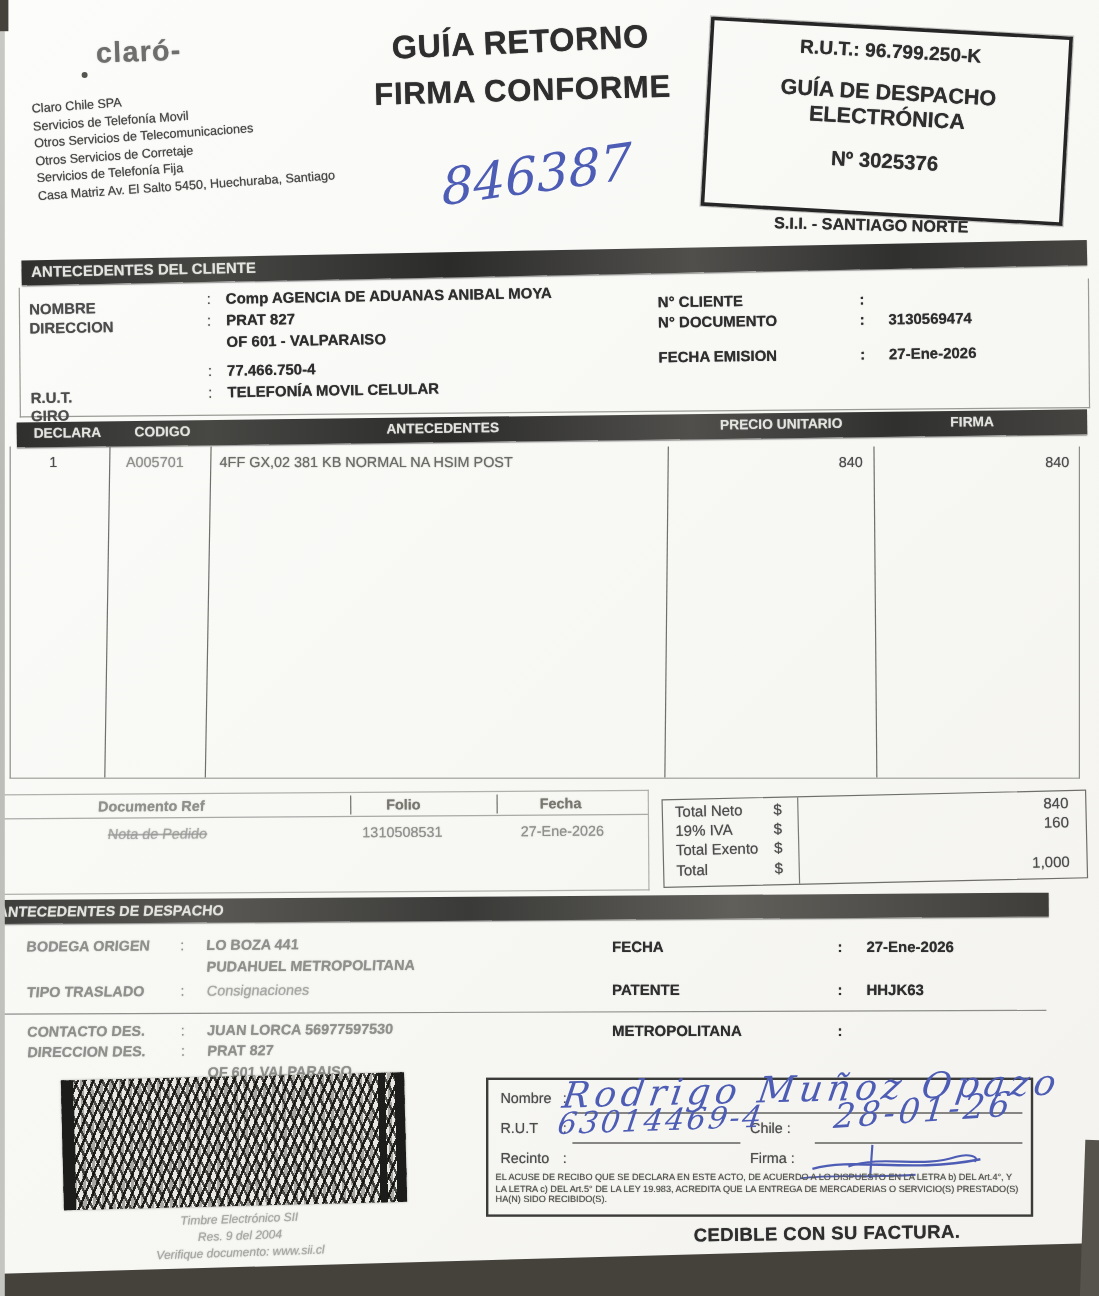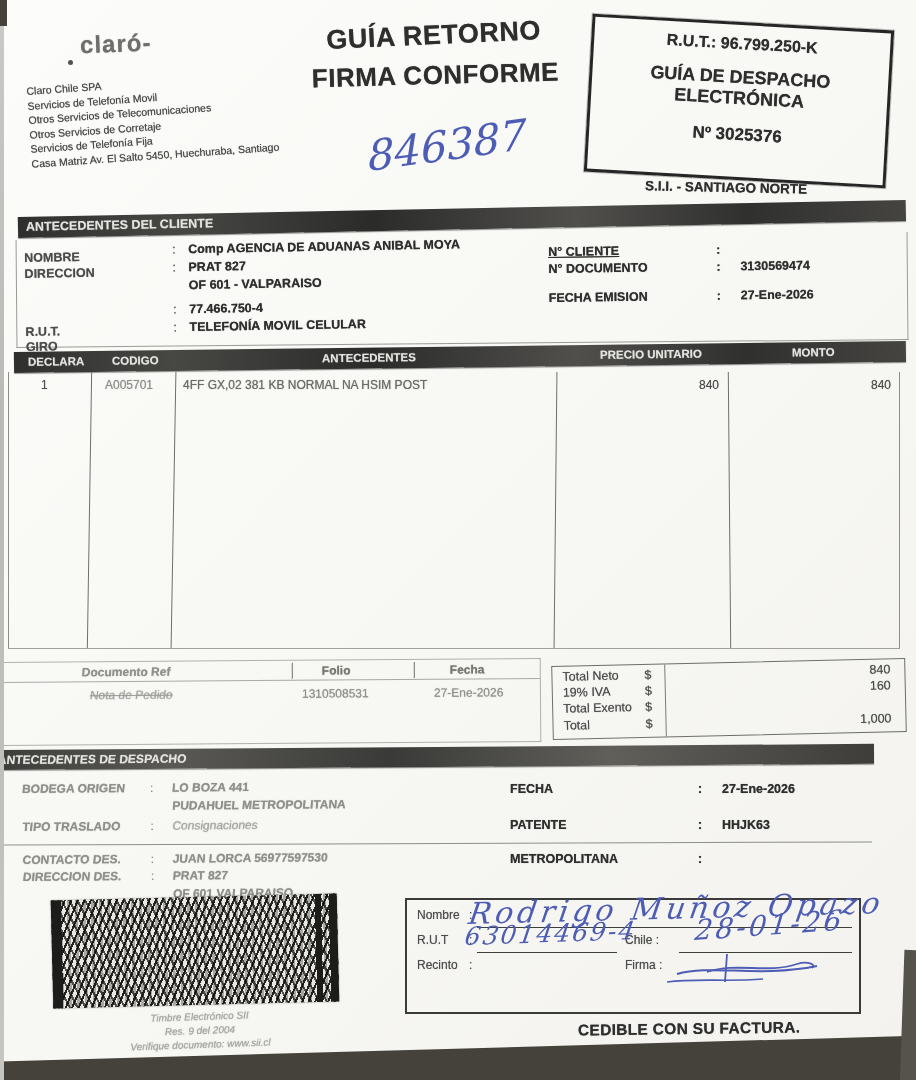--- a/index.html
+++ b/index.html
@@ -80,36 +80,36 @@
     <div class="abs ink2" style="left:148px;top:62px;">:</div>
     <div class="abs ink2" style="left:148px;top:80px;">:</div>
     <div class="abs ink bold nowrap" style="left:164px;top:2px;">Comp AGENCIA DE ADUANAS ANIBAL MOYA</div>
     <div class="abs ink bold nowrap" style="left:164px;top:20px;">PRAT 827</div>
     <div class="abs ink bold nowrap" style="left:164px;top:38px;">OF 601 -  VALPARAISO</div>
     <div class="abs ink bold nowrap" style="left:164px;top:62px;">77.466.750-4</div>
     <div class="abs ink bold nowrap" style="left:164px;top:80px;">TELEFONÍA MOVIL CELULAR</div>
   </div>
 
   <div class="abs" style="left:548px;top:243px;font-size:12.5px;transform:rotate(-.8deg);transform-origin:left top;">
-    <div class="abs ink bold nowrap" style="left:0;top:2px;text-decoration:underline;">N° CLIENTE</div>
+    <div class="abs ink bold nowrap" style="left:0;top:2px;">N° CLIENTE</div>
     <div class="abs ink bold nowrap" style="left:0;top:19px;">N° DOCUMENTO</div>
     <div class="abs ink bold nowrap" style="left:0;top:48px;">FECHA EMISION</div>
     <div class="abs ink bold" style="left:168px;top:2px;">:</div>
     <div class="abs ink bold" style="left:168px;top:19px;">:</div>
     <div class="abs ink bold" style="left:168px;top:48px;">:</div>
     <div class="abs ink bold nowrap" style="left:192px;top:19px;">3130569474</div>
     <div class="abs ink bold nowrap" style="left:192px;top:48px;">27-Ene-2026</div>
   </div>
 
   <div class="abs bar" style="left:14px;top:352px;width:892px;height:21px;transform:rotate(-.7deg);transform-origin:left center;font-size:11.5px;line-height:21px;">
     <span class="abs bold" style="left:14px;">DECLARA</span>
     <span class="abs bold" style="left:98px;">CODIGO</span>
     <span class="abs bold" style="left:308px;">ANTECEDENTES</span>
     <span class="abs bold" style="left:586px;">PRECIO UNITARIO</span>
-    <span class="abs bold" style="left:778px;">MONTO</span>
+    <span class="abs bold" style="left:778px;">FIRMA</span>
   </div>
   <div class="abs" style="left:8px;top:372px;width:890px;height:276px;border-left:1px solid #8c8c88;border-right:1px solid #8c8c88;border-bottom:1px solid #a0a09c;">
     <div class="abs vline" style="left:80px;top:0;height:276px;transform:rotate(.9deg);"></div>
     <div class="abs vline" style="left:164px;top:0;height:276px;transform:rotate(1deg);"></div>
     <div class="abs vline" style="left:546px;top:0;height:276px;transform:rotate(.6deg);"></div>
     <div class="abs vline" style="left:720px;top:0;height:276px;transform:rotate(-.5deg);"></div>
     <div class="abs" style="top:6px;left:0;width:100%;font-size:12px;">
       <span class="abs ink2" style="left:32px;">1</span>
       <span class="abs faded nowrap" style="left:96px;">A005701</span>
       <span class="abs nowrap" style="left:174px;color:#6b6b67;text-shadow:0 0 1px rgba(110,110,105,.85);">4FF GX,02 381 KB NORMAL NA HSIM POST</span>
@@ -200,20 +200,21 @@
     <div class="abs sig-underline" style="left:70px;top:52px;width:140px;"></div>
     <div class="abs sig-underline" style="left:272px;top:52px;width:173px;"></div>
     <span class="abs hand nowrap" style="left:62px;top:-4px;font-size:30px;letter-spacing:4px;transform:rotate(-1.5deg) skewX(-10deg);">Rodrigo Muñoz Opazo</span>
     <span class="abs hand nowrap" style="left:58px;top:22px;font-size:25px;letter-spacing:2px;transform:rotate(-2deg) skewX(-10deg);">63014469-4</span>
     <span class="abs hand nowrap" style="left:288px;top:14px;font-size:28px;letter-spacing:3px;transform:rotate(-4deg) skewX(-10deg);">28-01-26</span>
     <svg class="abs" style="left:260px;top:52px;" width="180" height="34" viewBox="0 0 180 34">
       <path d="M10,22 C45,12 90,26 150,14" stroke="#4d5cb4" stroke-width="2" fill="none"></path>
       <path d="M60,2 L58,30 M40,20 C70,10 100,22 130,12 C140,9 150,12 145,16" stroke="#4d5cb4" stroke-width="1.8" fill="none"></path>
       <path d="M0,30 C30,26 60,30 96,27" stroke="#4d5cb4" stroke-width="1.6" fill="none"></path>
     </svg>
+    <div class="abs legal" style="left:6px;top:76px;width:438px;">EL ACUSE DE RECIBO QUE SE DECLARA EN ESTE ACTO, DE ACUERDO A LO DISPUESTO EN LA LETRA b) DEL Art.4°, Y LA LETRA c) DEL Art.5° DE LA LEY 19.983, ACREDITA QUE LA ENTREGA DE MERCADERIAS O SERVICIO(S) PRESTADO(S) HA(N) SIDO RECIBIDO(S).</div>
   </div>
 
   <div class="abs ink bold nowrap" style="left:578px;top:1020px;font-size:15.5px;transform:rotate(-.8deg);letter-spacing:.3px;">CEDIBLE CON SU FACTURA.</div>
 
   <div class="abs nowrap" style="left:608px;top:1058px;font-size:9.5px;color:#8d8d88;text-shadow:0 0 1px rgba(140,140,135,.8);">Solución de Factura Electrónica de: www.acepta.com</div>
 
   <div class="abs artifact" style="left:-20px;top:1062px;width:980px;height:44px;transform:rotate(-1.6deg);transform-origin:left top;"></div>
   <div class="abs artifact" style="left:902px;top:950px;width:16px;height:140px;transform:rotate(2deg);background:#55534b;"></div>
   <div class="abs" style="left:0;top:0;width:4px;height:1080px;background:linear-gradient(#c9c9c5,#b9b9b5 40%,#c5c5c1);"></div>
   <div class="abs artifact" style="left:0;top:0;width:7px;height:26px;"></div>

